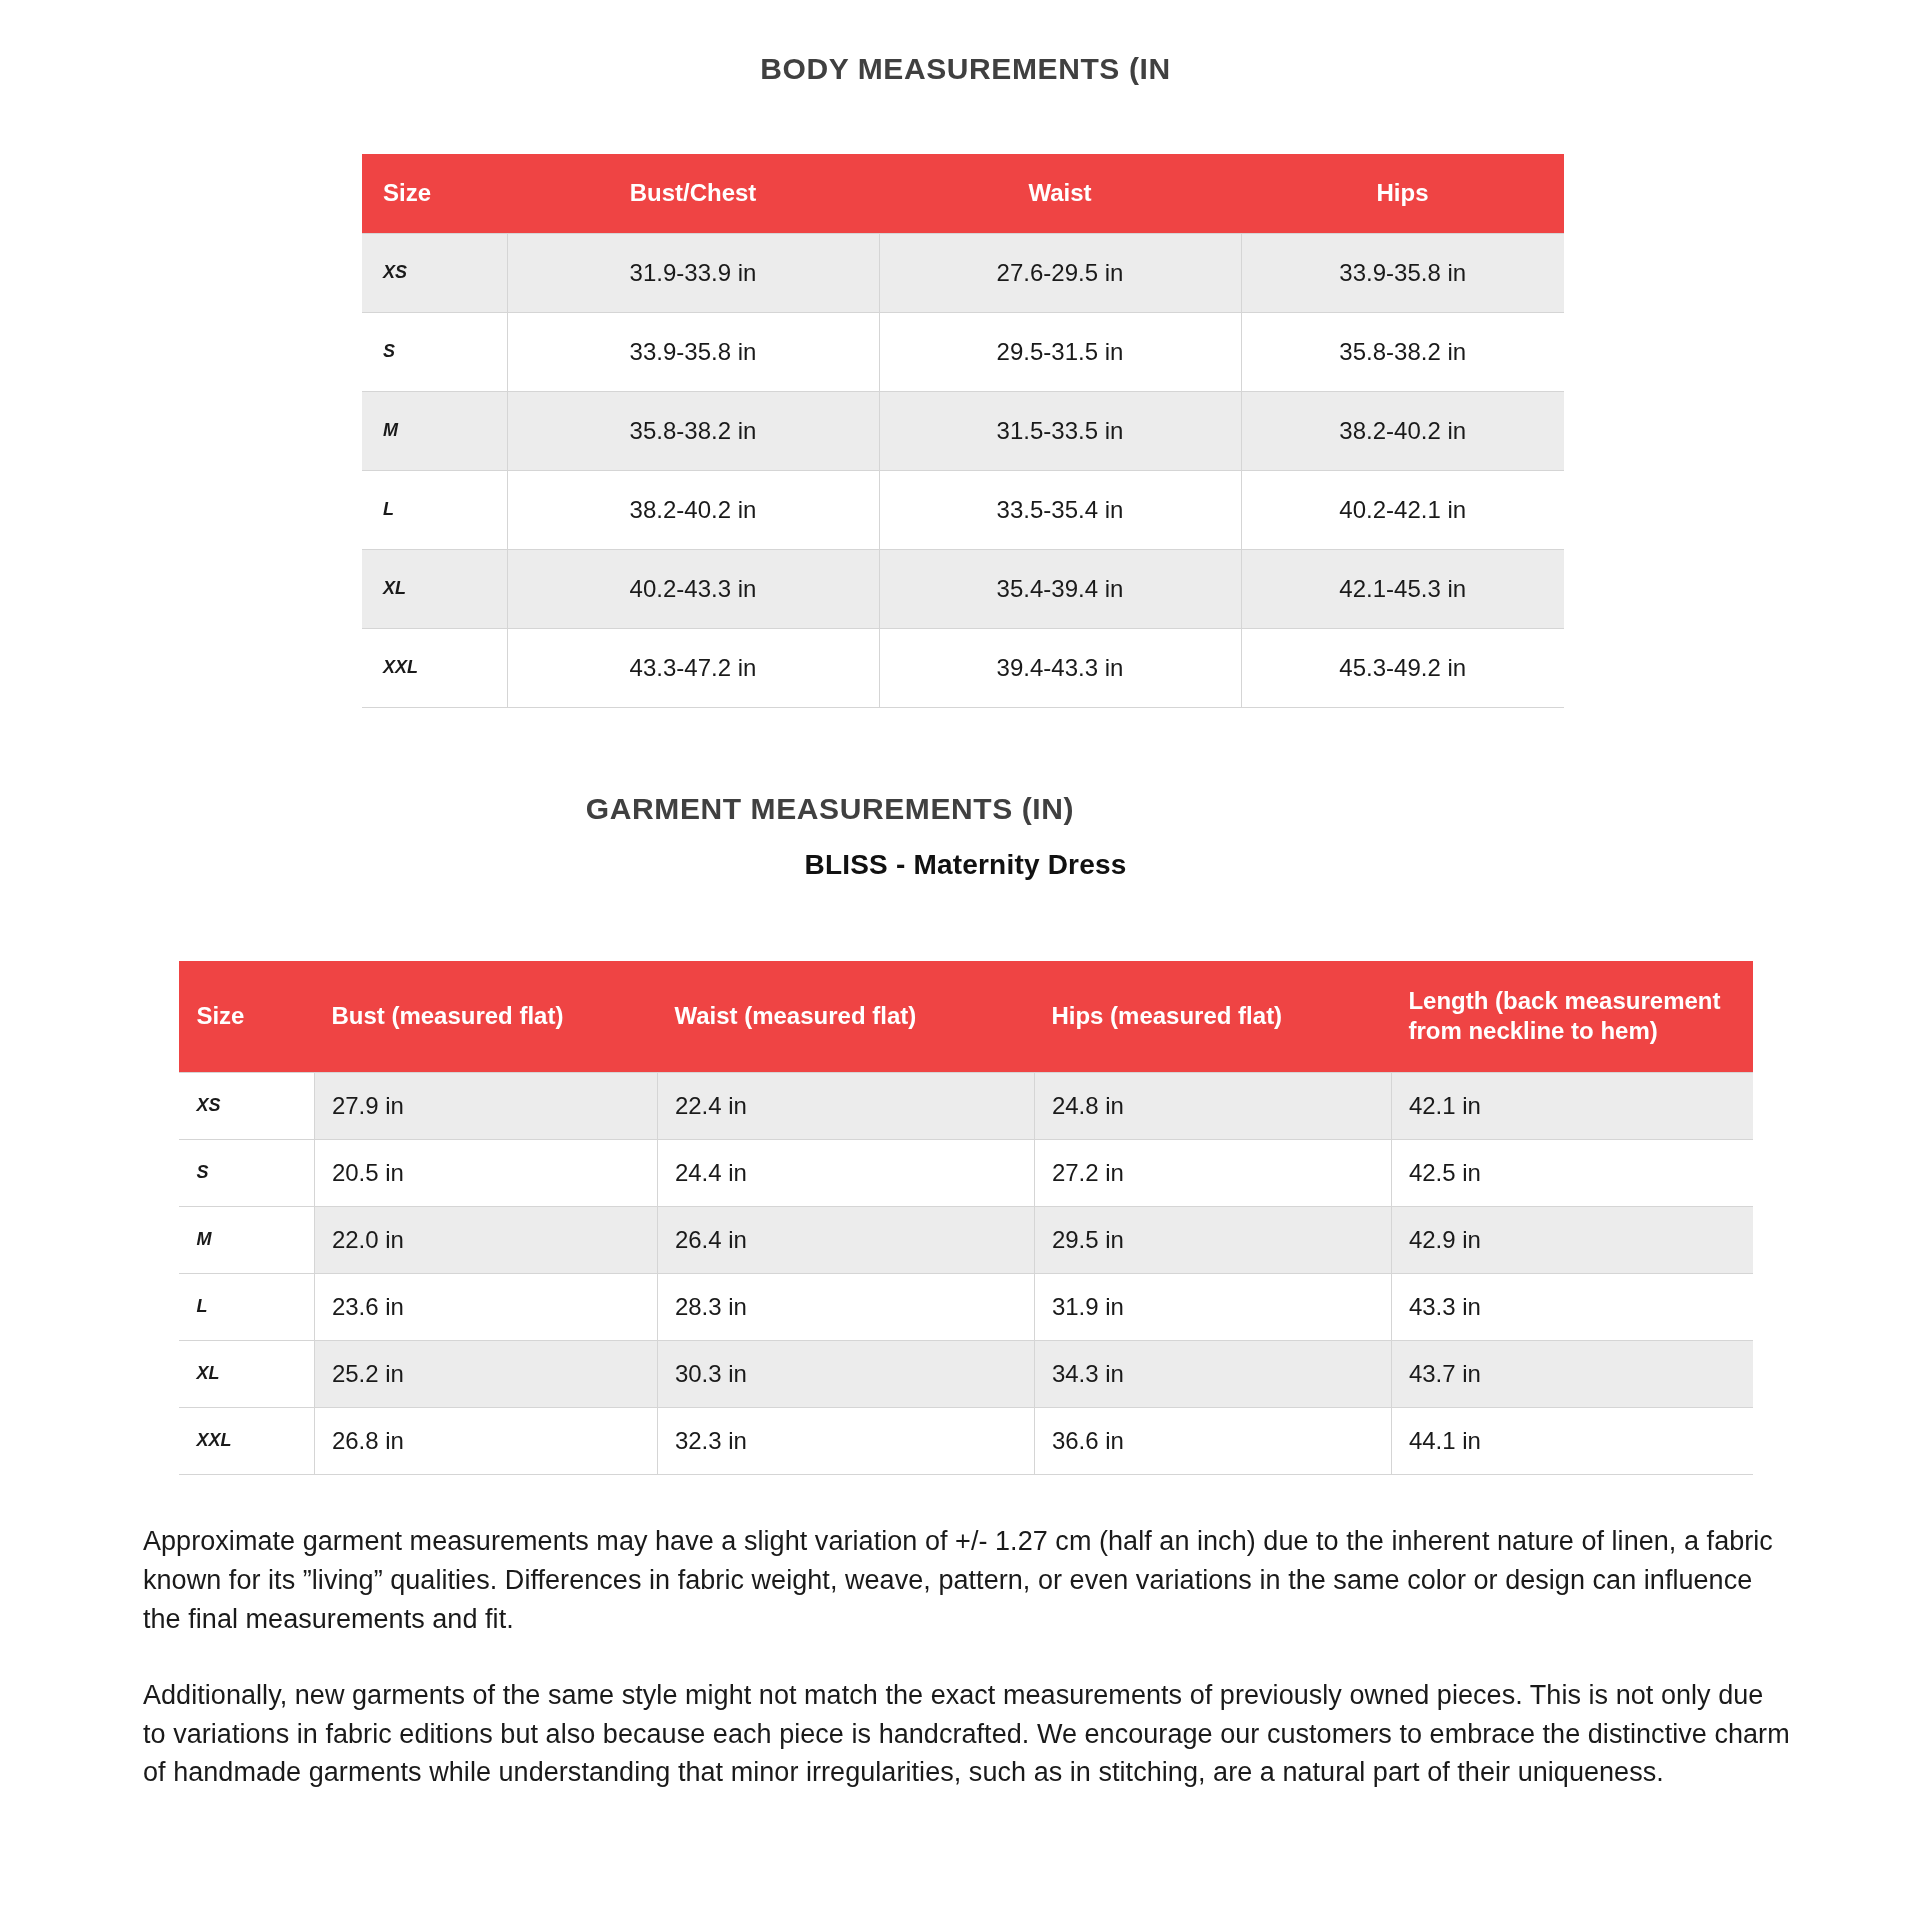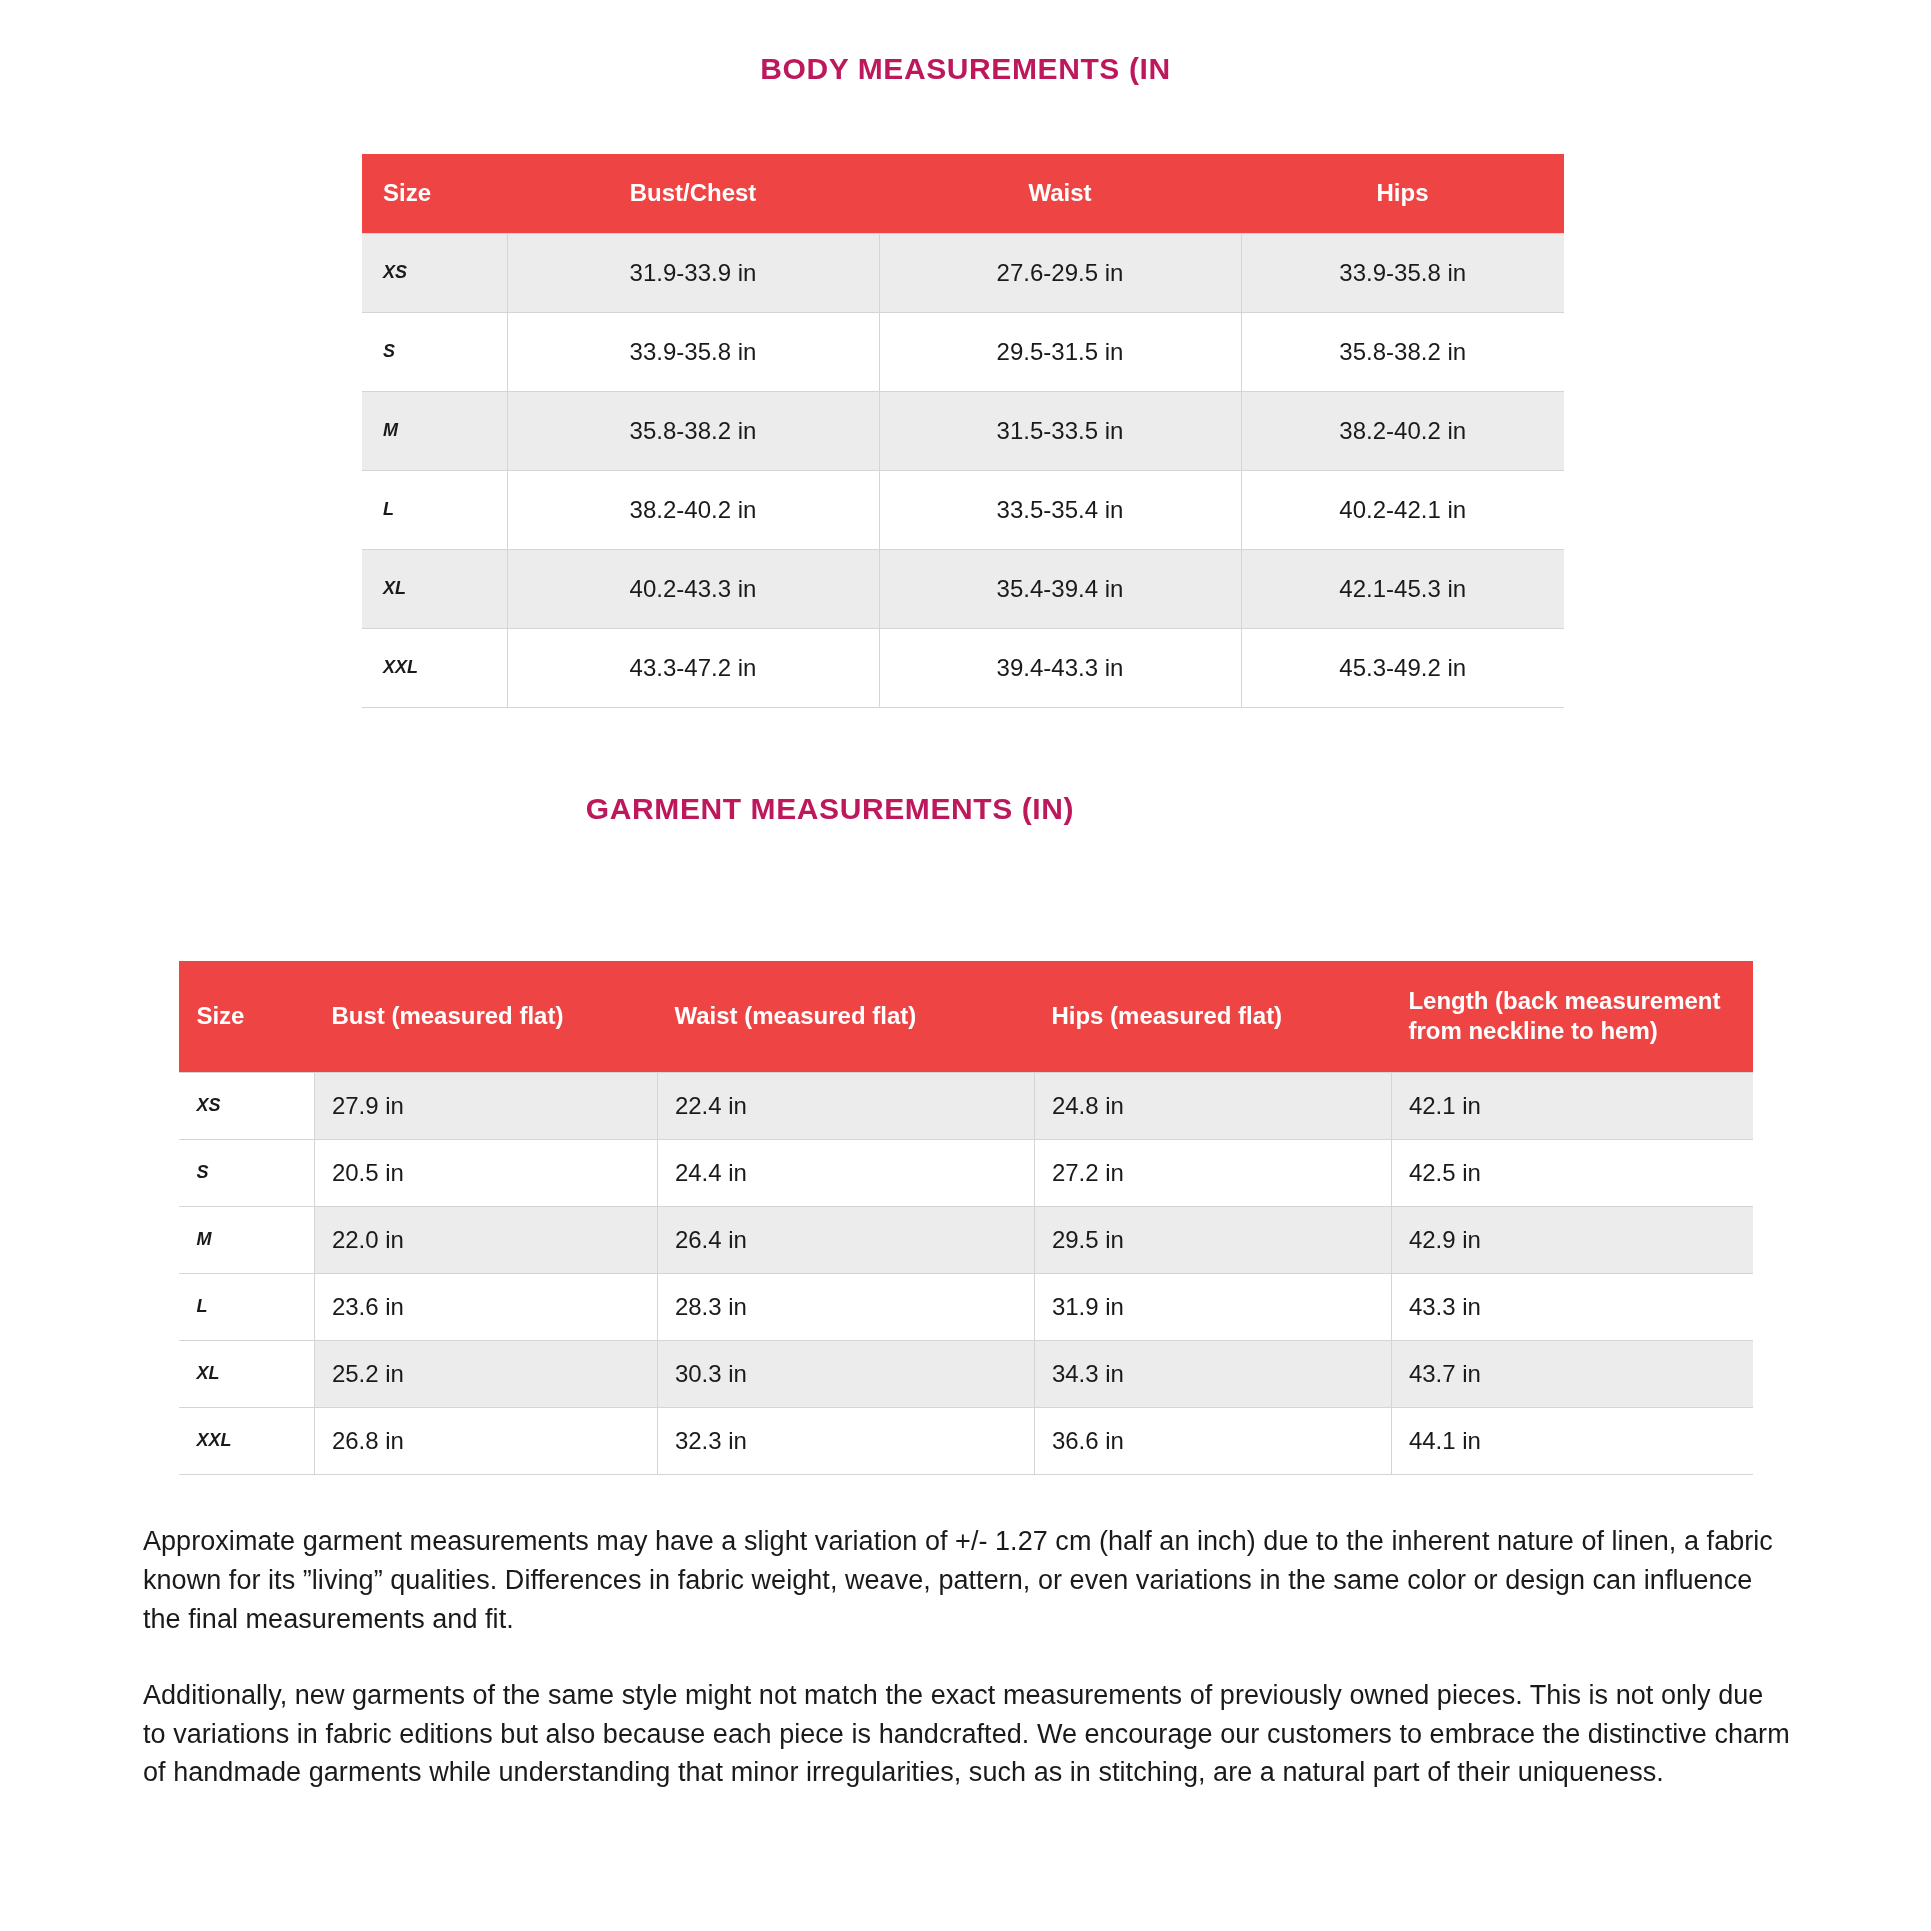--- a/index.html
+++ b/index.html
@@ -18,21 +18,21 @@
     height: 1931px;
     overflow: hidden;
   }
 
   
   .section-title {
     text-align: center;
     font-size: 30px;
     font-weight: 700;
     letter-spacing: 0.6px;
-    color: #be185d;
+    color: #404040;
   }
   .section-subtitle {
     text-align: center;
     font-size: 28px;
     font-weight: 700;
     letter-spacing: 0.2px;
     color: #111111;
   }
 
   #title-body-measurements { margin-top: 52px; }
@@ -186,20 +186,21 @@
           <td class="val-cell">43.3-47.2 in</td>
           <td class="val-cell">39.4-43.3 in</td>
           <td class="val-cell last-cell">45.3-49.2 in</td>
         </tr>
       </tbody>
     </table>
   </div>
 
   <h1 class="section-title" style="position:absolute; left:0; top:792px; width:1660px;">GARMENT MEASUREMENTS (IN)</h1>
 
+  <h2 class="section-subtitle" style="position:absolute; left:0; top:849px; width:1931px;">BLISS - Maternity Dress</h2>
 
   <div id="table-garment-measurements-wrap">
     <table class="measure-table" id="table-garment-measurements">
       <thead>
         <tr>
           <th class="g-size">Size</th>
           <th class="g-bust">Bust (measured flat)</th>
           <th class="g-waist">Waist (measured flat)</th>
           <th class="g-hips">Hips (measured flat)</th>
           <th class="g-length">Length (back measurement from neckline to hem)</th>

